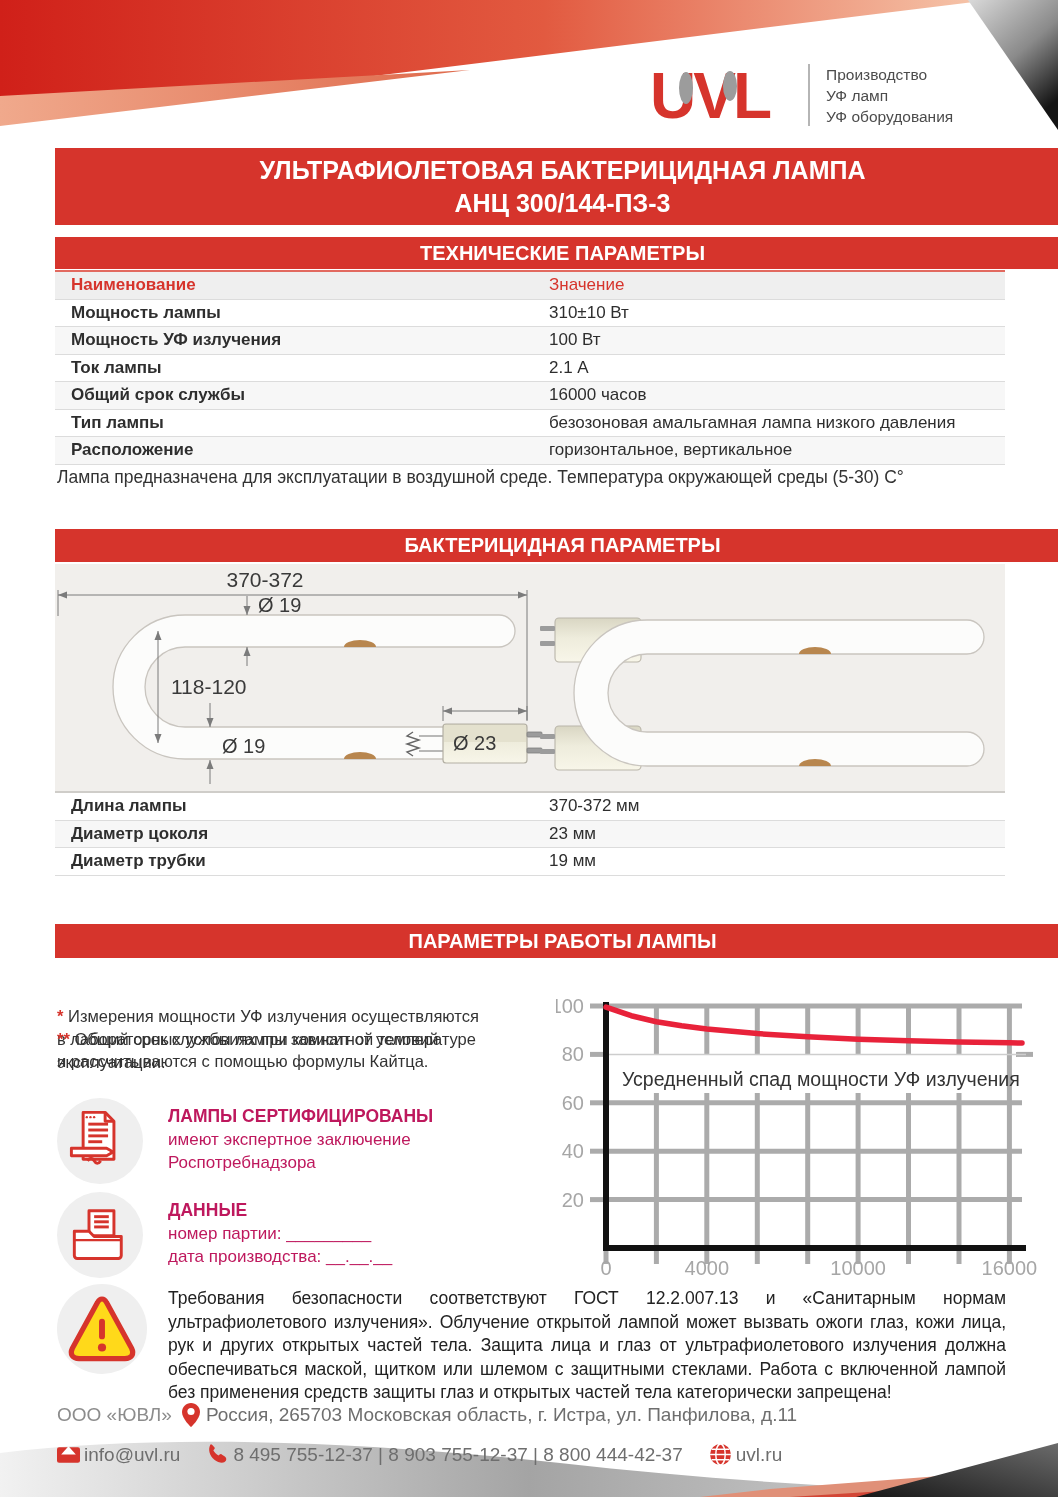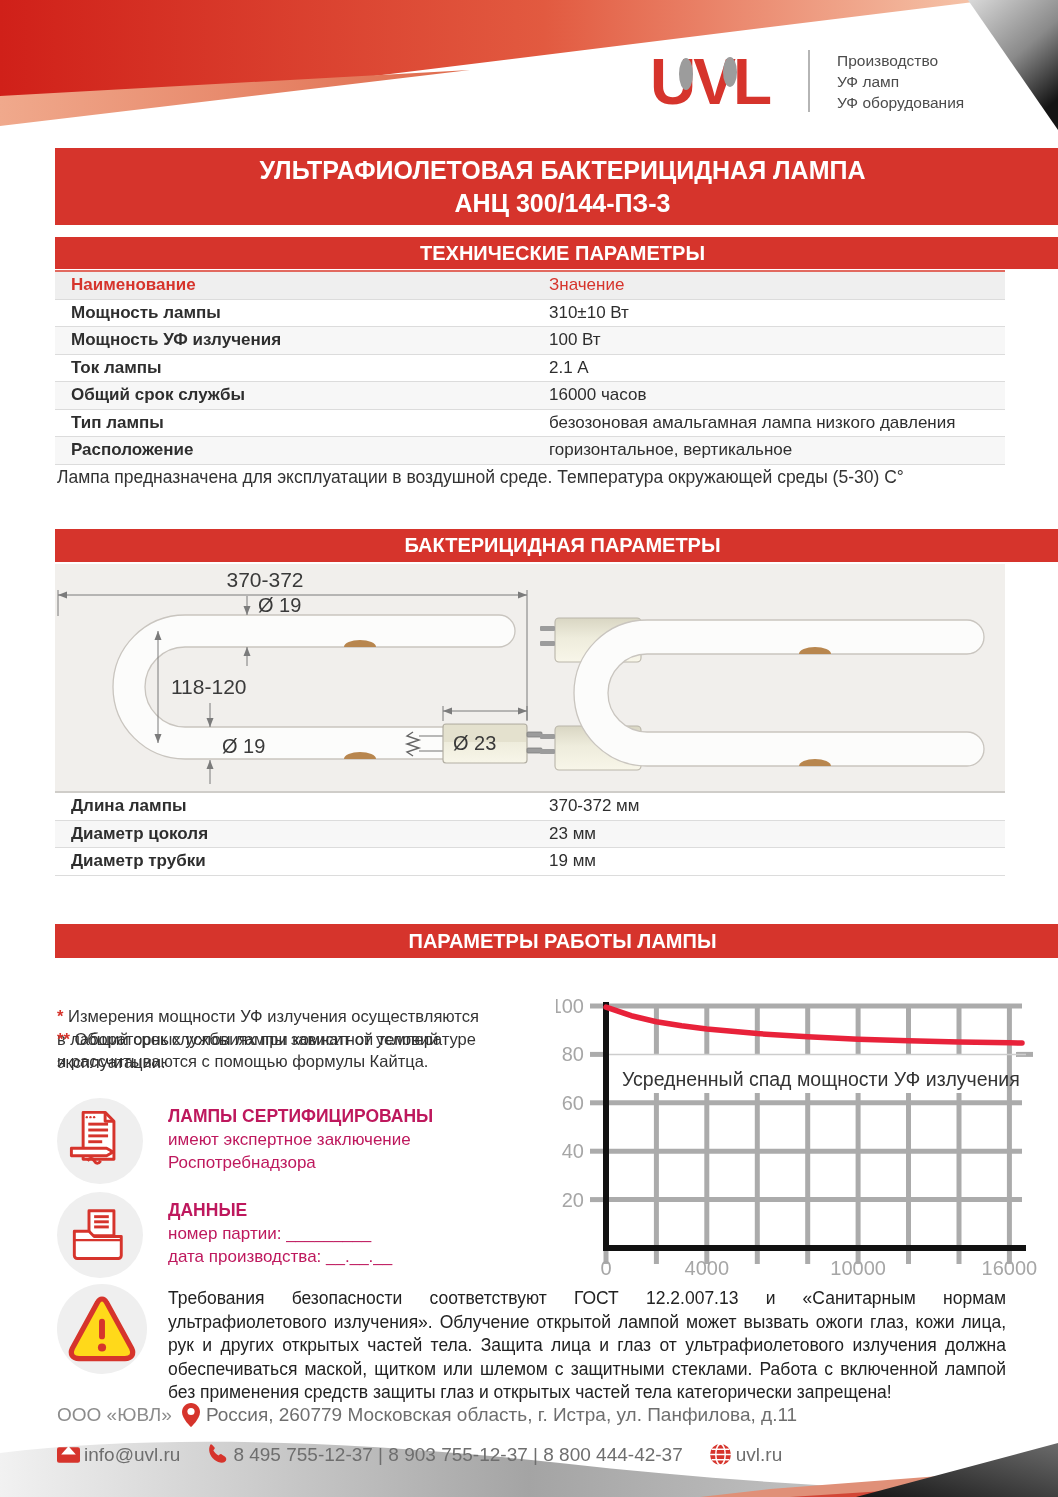--- a/index.html
+++ b/index.html
@@ -64,28 +64,28 @@
         <stop offset="0" stop-color="#dadada"></stop>
         <stop offset="0.55" stop-color="#8a8a8a"></stop>
         <stop offset="1" stop-color="#141414"></stop>
       </linearGradient>
     </defs>
     <polygon points="0,0 990,0 0,122" fill="url(#redGrad)"></polygon>
     <polygon points="0,126 470,70 0,96" fill="url(#wedgeGrad)"></polygon>
     <polygon points="968,0 1058,0 1058,130" fill="url(#darkGrad)"></polygon>
   </svg>
 
-  <div class="abs" style="left:652px;top:44px;display:flex;align-items:center;">
+  <div class="abs" style="left:652px;top:58px;display:flex;align-items:center;">
     <svg width="140" height="74" viewBox="0 0 140 74">
       <text x="-2" y="60" font-size="64" font-weight="bold" letter-spacing="-3" fill="#d6342c">UVL</text>
       <ellipse cx="34" cy="30" rx="7" ry="16" fill="#9c9c9c"></ellipse>
       <ellipse cx="78" cy="28" rx="7" ry="15" fill="#9c9c9c"></ellipse>
     </svg>
     <div style="width:2px;height:62px;background:#b5b5b5;margin:0 16px;"></div>
-    <div style="font-size:15.5px;line-height:21px;color:#4c4c4c;margin-left:11px;">
+    <div style="font-size:15.5px;line-height:21px;color:#4c4c4c;">
       <div>Производство</div>
       <div>УФ ламп</div>
       <div>УФ оборудования</div>
     </div>
   </div>
 
   <div class="banner title-banner">
     <div>УЛЬТРАФИОЛЕТОВАЯ БАКТЕРИЦИДНАЯ ЛАМПА</div>
     <div>АНЦ 300/144-ПЗ-3</div>
   </div>
@@ -363,21 +363,21 @@
     <polygon points="790,92 1010,78 900,92" fill="#cf3a2a" opacity="0.85"></polygon>
     <polygon points="1058,38 1058,92 856,92" fill="url(#darkWave)"></polygon>
   </svg>
 
   <div class="f-row f-row1">
     <span class="f-company">ООО «ЮВЛ»</span>
     <svg width="22" height="26" viewBox="0 0 22 26">
       <path d="M11,1 C6,1 2,5 2,10 c0,7 9,15 9,15 s9,-8 9,-15 C20,5 16,1 11,1 Z" fill="#d6342c"></path>
       <circle cx="11" cy="9.5" r="3.6" fill="#fff"></circle>
     </svg>
-    <span>Россия, 260779  Московская область, г. Истра, ул. Панфилова, д.11</span>
+    <span>Россия, 265703  Московская область, г. Истра, ул. Панфилова, д.11</span>
   </div>
 
   <div class="f-row f-row2">
     <svg width="23" height="23" viewBox="0 0 22 22">
       <rect x="0" y="4" width="22" height="15" rx="2" fill="#d6342c"></rect>
       <polygon points="4,11 11,3 18,11" fill="#fff"></polygon>
     </svg>
     <span>info@uvl.ru</span>
     <span class="f-gap"></span>
     <svg width="23" height="23" viewBox="0 0 22 22">

